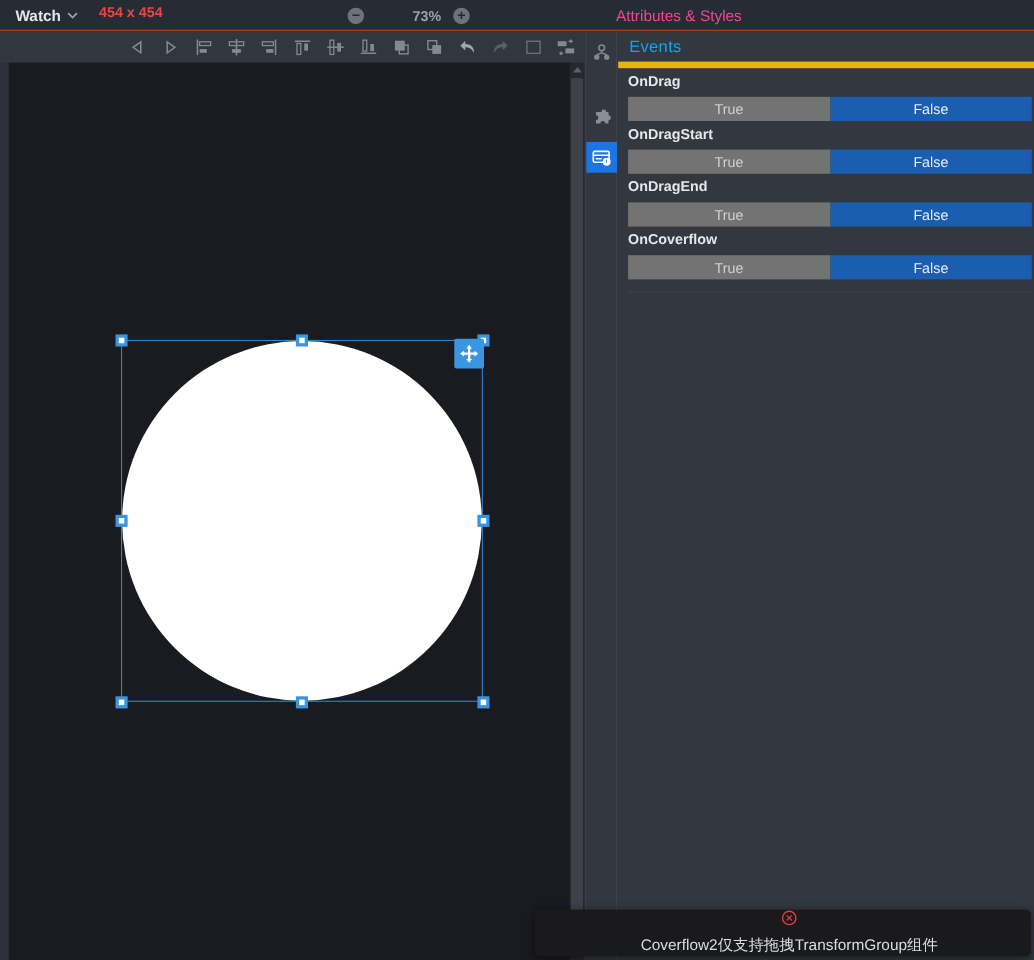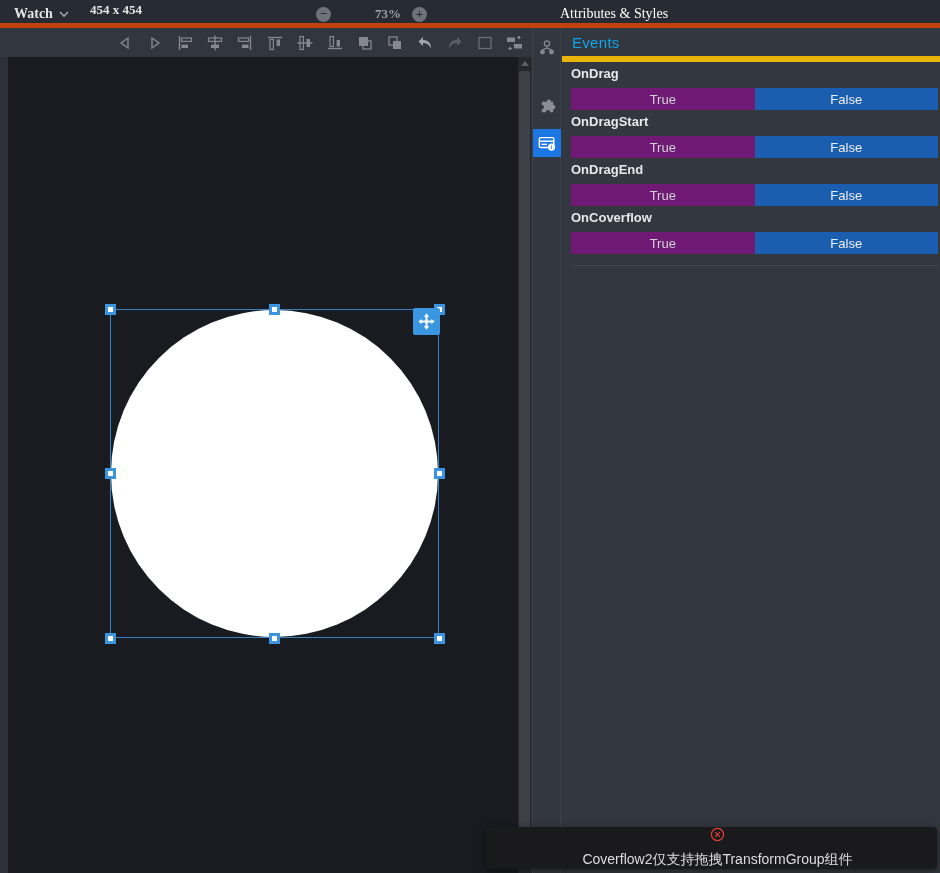--- a/index.html
+++ b/index.html
@@ -1,44 +1,44 @@
 <!DOCTYPE html>
 <html><head>
 <meta charset="utf-8">
 <style>
   * { margin:0; padding:0; box-sizing:border-box; }
   html,body { width:940px; height:873px; background:#191b20; font-family:"Liberation Sans", sans-serif; overflow:hidden; }
   .app { position:relative; width:940px; height:873px; background:#33373f; }
 
   
-  .topbar { position:absolute; left:0; top:0; width:940px; height:28px; background:#272b33; border-bottom:5px solid #c2410c; z-index:5;font-family:Liberation Serif, serif; }
+  .topbar { position:absolute; left:0; top:0; width:940px; height:28px; background:#272b33; border-bottom:1px solid #c2410c; z-index:5; }
   .watch-dd { position:absolute; left:14px; top:0; height:28px; display:flex; align-items:center; gap:6px; color:#e3e5e8; font-size:14px; font-weight:600; cursor:pointer; }
-  .canvas-size { position:absolute; left:90px; top:0; height:20px; display:flex; align-items:center; color:#e5e5e5; font-size:13px; font-weight:700; }
+  .canvas-size { position:absolute; left:90px; top:0; height:20px; display:flex; align-items:center; color:#ef4444; font-size:13px; font-weight:700; }
   .zoom-ctl { position:absolute; left:316px; top:0; height:28px; display:flex; align-items:center; gap:11px; }
   .zoom-btn { width:15px; height:15px; border-radius:50%; background:#6f7278; color:#262932; font-size:13px; font-weight:700; display:flex; align-items:center; justify-content:center; line-height:0; cursor:pointer; }
   .zoom-val { color:#9da0a6; font-size:13px; font-weight:600;margin-left:33px; }
-  .panel-title { position:absolute; left:560px; top:0; height:28px; display:flex; align-items:center; color:#ffffff; font-size:14px; }
+  .panel-title { position:absolute; left:560px; top:0; height:28px; display:flex; align-items:center; color:#ec4899; font-size:14px; }
 
   
   .toolbar { position:absolute; left:0; top:29px; width:532px; height:28px; background:#32363f; display:flex; align-items:center; justify-content:flex-end; gap:11px; padding-right:8px; }
   .tb-icon { width:19px; height:19px; display:flex; align-items:center; justify-content:center; cursor:pointer; }
   .tb-icon svg { display:block; }
 
   
   .right { position:absolute; left:532px; top:28px; width:408px; height:845px; background:#33373f; border-left:1px solid #3d414a; }
   .icon-col { position:absolute; left:0; top:0; width:28px; height:845px; border-right:1px solid #3c4048; }
   .rail-item { position:absolute; left:0; width:28px; height:28px; display:flex; align-items:center; justify-content:center; cursor:pointer; }
   .rail-item.active { background:#1b76e3; }
   .panel-body { position:absolute; left:29px; top:0; width:379px; height:845px; }
   .section-hd { height:34px; display:flex; align-items:center; padding-left:10px; color:#0ea5e9; font-size:15px; letter-spacing:.3px; border-bottom:6px solid #eab308; }
   .events { padding:0 3px 0 9px; }
   .ev-row { margin-top:4px; }
   .ev-label { color:#e6e8eb; font-size:13px; font-weight:700; margin-bottom:7px; }
   .seg-group { display:flex; height:22px; }
-  .seg-btn { flex:1; display:flex; align-items:center; justify-content:center; background:#701a75; color:#cfd2d6; font-size:13px; cursor:pointer; }
+  .seg-btn { flex:1; display:flex; align-items:center; justify-content:center; background:#737373; color:#cfd2d6; font-size:13px; cursor:pointer; }
   .seg-btn.selected { background:#1b5dae; color:#eef1f4; }
   .events-divider { margin-top:11px; border-bottom:1px solid #3e424a; }
 
   
   .canvas-wrap { position:absolute; left:0; top:57px; width:532px; height:816px; background:#2d3039; }
   .canvas { position:absolute; left:8px; top:0; width:510px; height:816px; background:#191b20; overflow:hidden; }
   .sel-box { position:absolute; left:102px; top:252px; width:329px; height:329px; border:1px solid rgba(59,148,224,.85); }
   .shape-circle { position:absolute; left:103px; top:253px; width:327px; height:327px; border-radius:50%; background:#ffffff; cursor:move; }
   .handle { position:absolute; width:11px; height:11px; background:#3b94e0; cursor:pointer; }
   .handle::after { content:""; position:absolute; left:3px; top:3px; width:5px; height:5px; background:#ffffff; }

